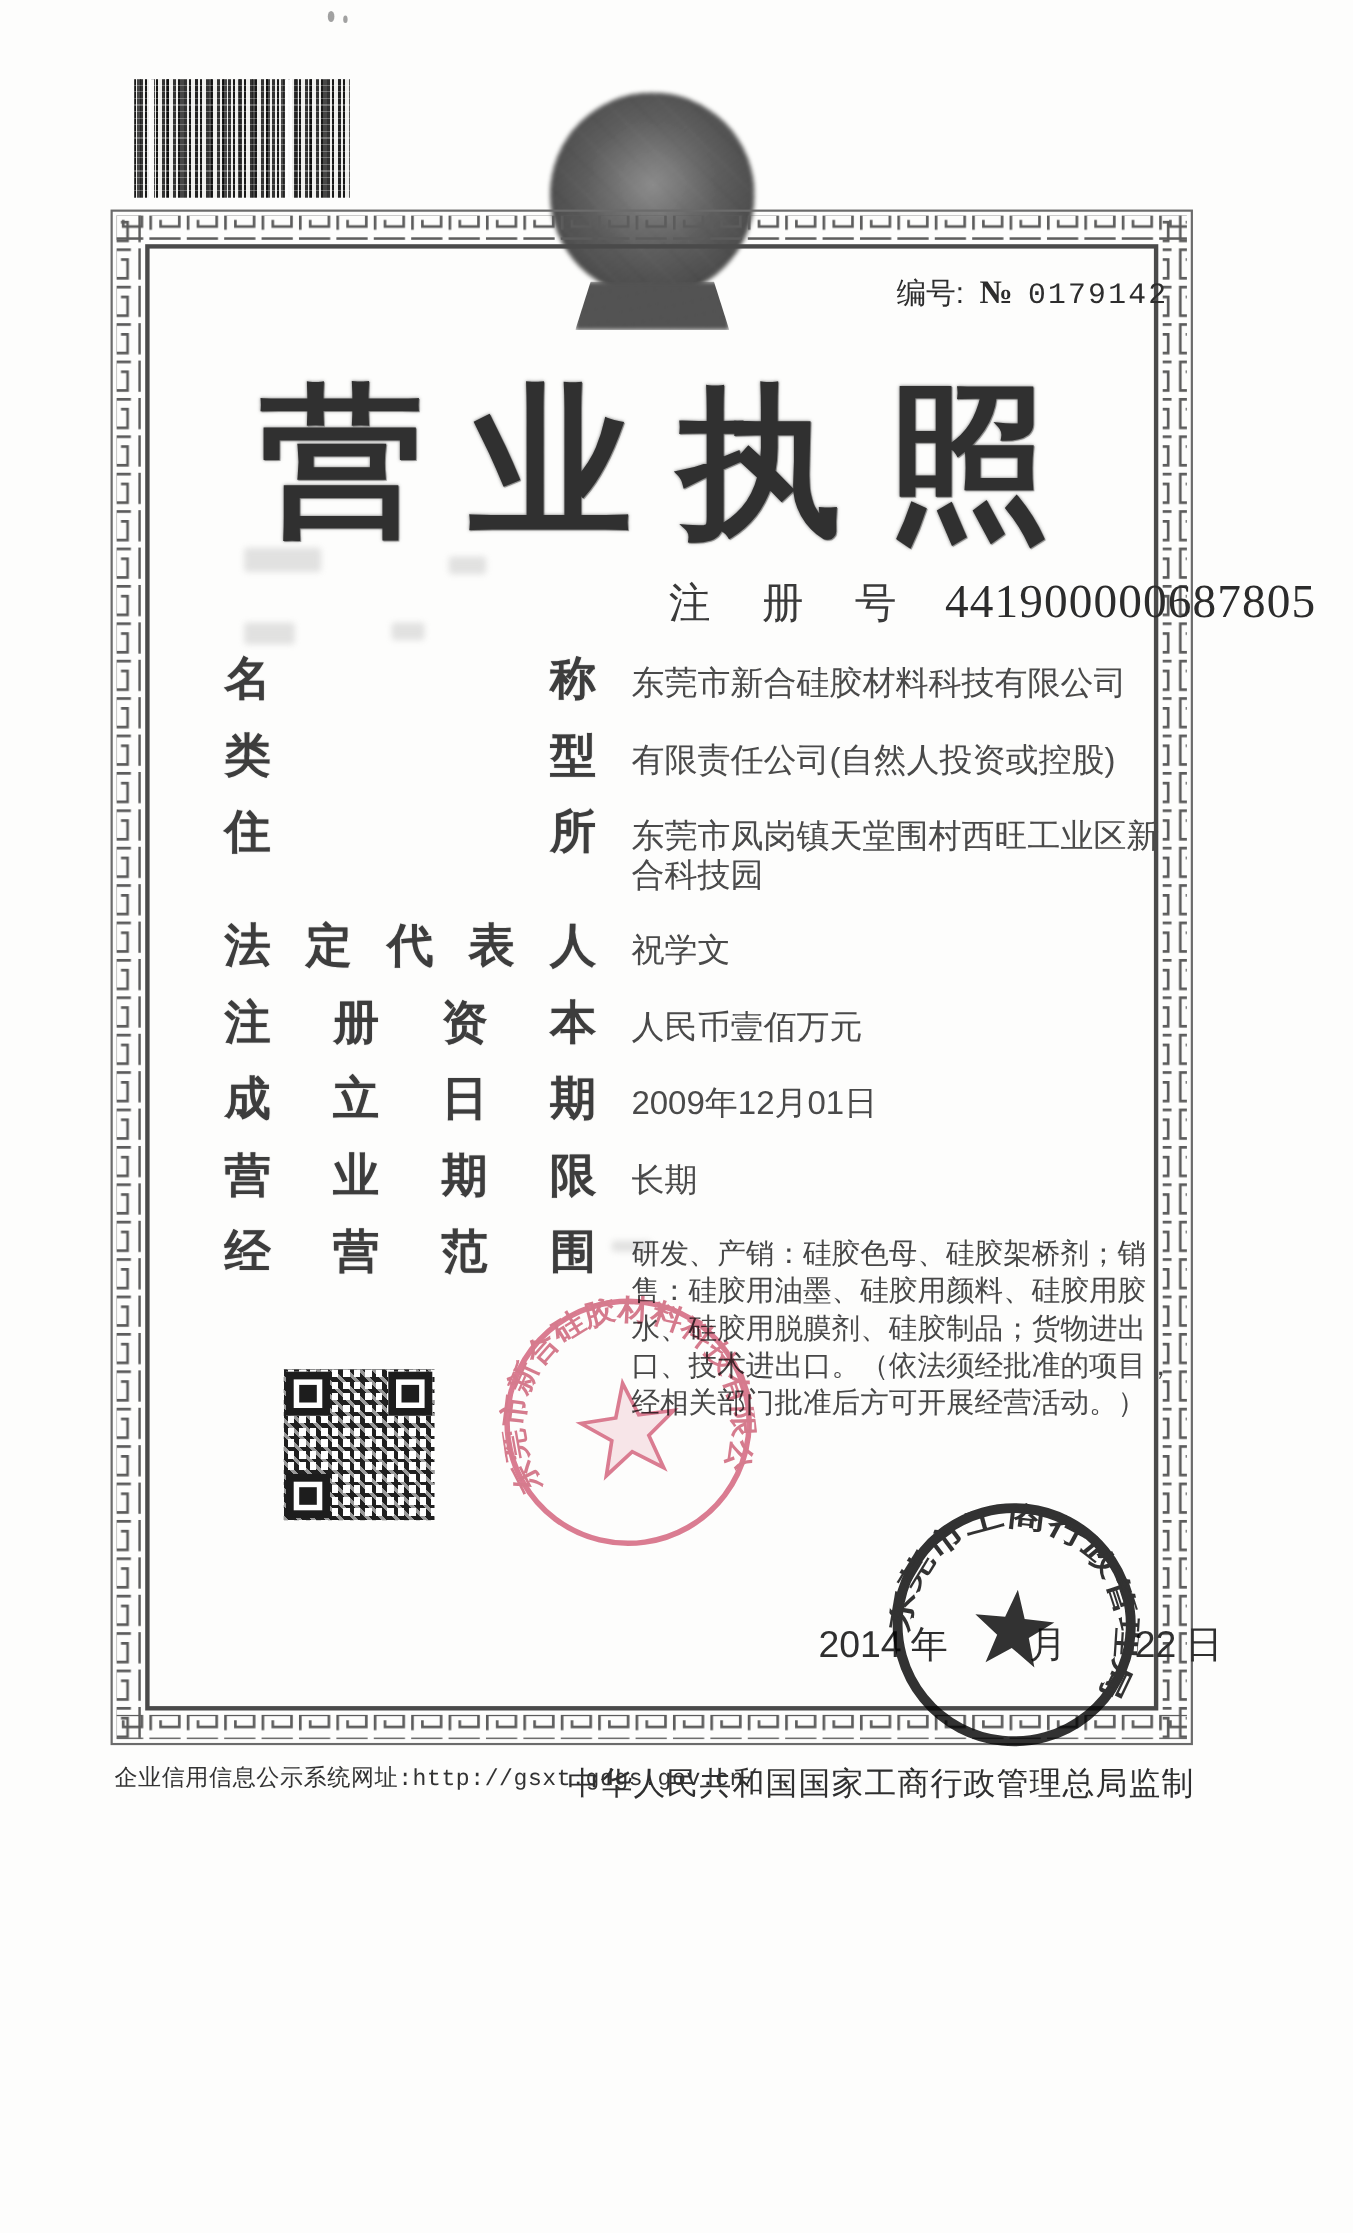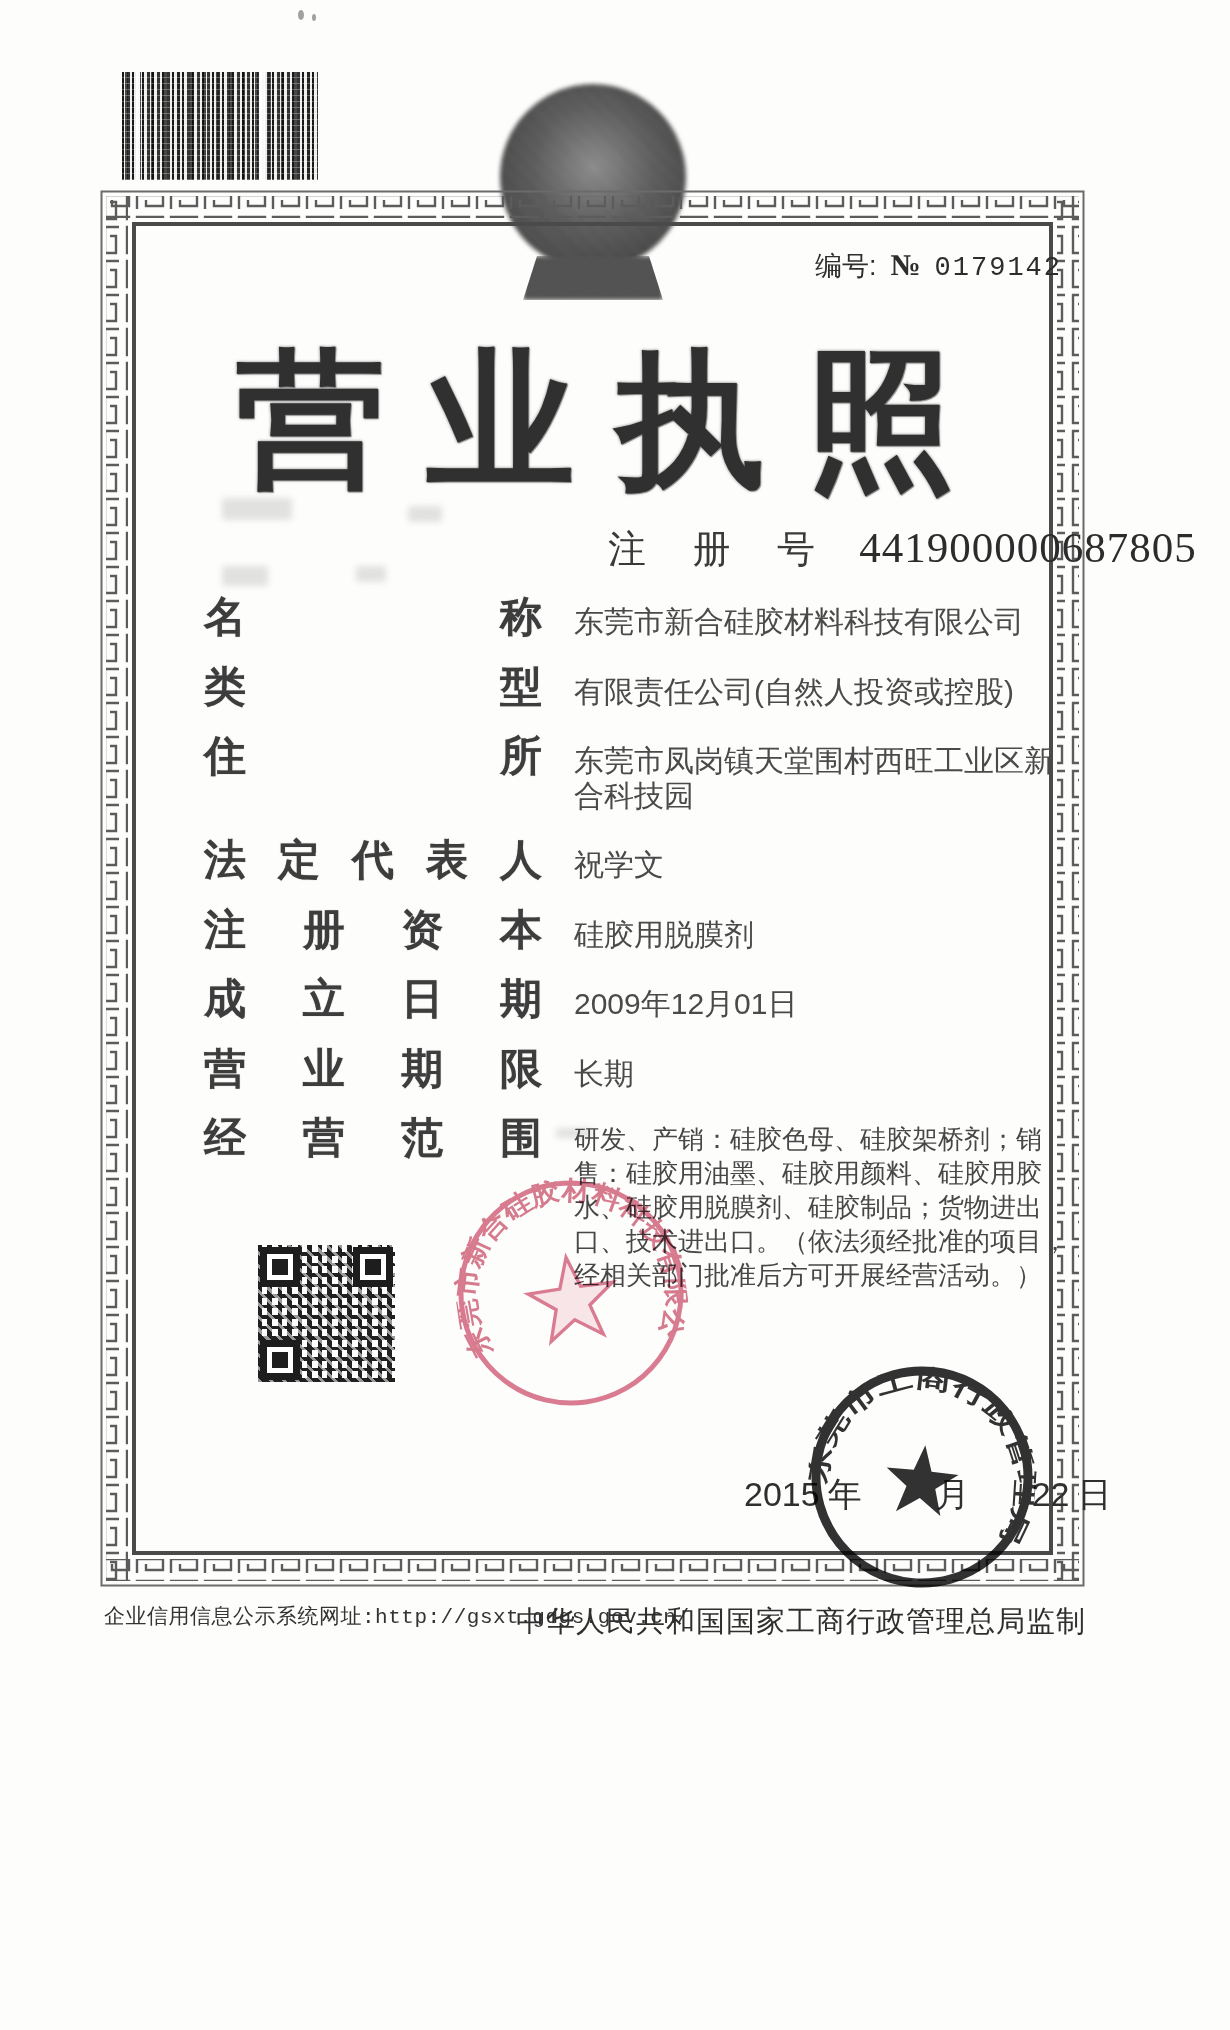--- a/index.html
+++ b/index.html
@@ -169,21 +169,21 @@
         </div>
       <div class="field-value">祝学文</div>
     </div>
       <div class="field-row">
       <div class="field-label">
           <span>注</span>
           <span>册</span>
           <span>资</span>
           <span>本</span>
         </div>
-      <div class="field-value">硅胶用脱膜剂</div>
+      <div class="field-value">人民币壹佰万元</div>
     </div>
       <div class="field-row">
       <div class="field-label">
           <span>成</span>
           <span>立</span>
           <span>日</span>
           <span>期</span>
         </div>
       <div class="field-value">2009年12月01日</div>
     </div>
@@ -219,21 +219,21 @@
     </defs>
     <circle cx="115" cy="115" r="110" fill="none" stroke="#d4607b" stroke-width="5"></circle>
     <path transform="translate(115,124) scale(1.12)" d="M0,-40 L9.4,-12.9 L38,-12.4 L15.2,4.9 L23.5,32.4 L0,16 L-23.5,32.4 L-15.2,4.9 L-38,-12.4 L-9.4,-12.9 Z" fill="rgba(212,96,123,0.18)" stroke="#d4607b" stroke-width="3"></path>
     <text font-size="26" fill="#cf5f76" font-weight="bold">
       <textPath href="#red-arc" startOffset="0" textLength="430" lengthAdjust="spacingAndGlyphs">东莞市新合硅胶材料科技有限公司</textPath>
     </text>
   </svg>
 
 
   <div class="date-line">
-    <span>2015</span>
+    <span>2014</span>
     <span>年</span>
     <span class="dl-gap1"></span>
     <span>月</span>
     <span class="dl-gap2"></span>
     <span>22</span>
     <span>日</span>
   </div>
 
   <svg class="authority-seal" viewBox="0 0 228 228">
     <defs>

